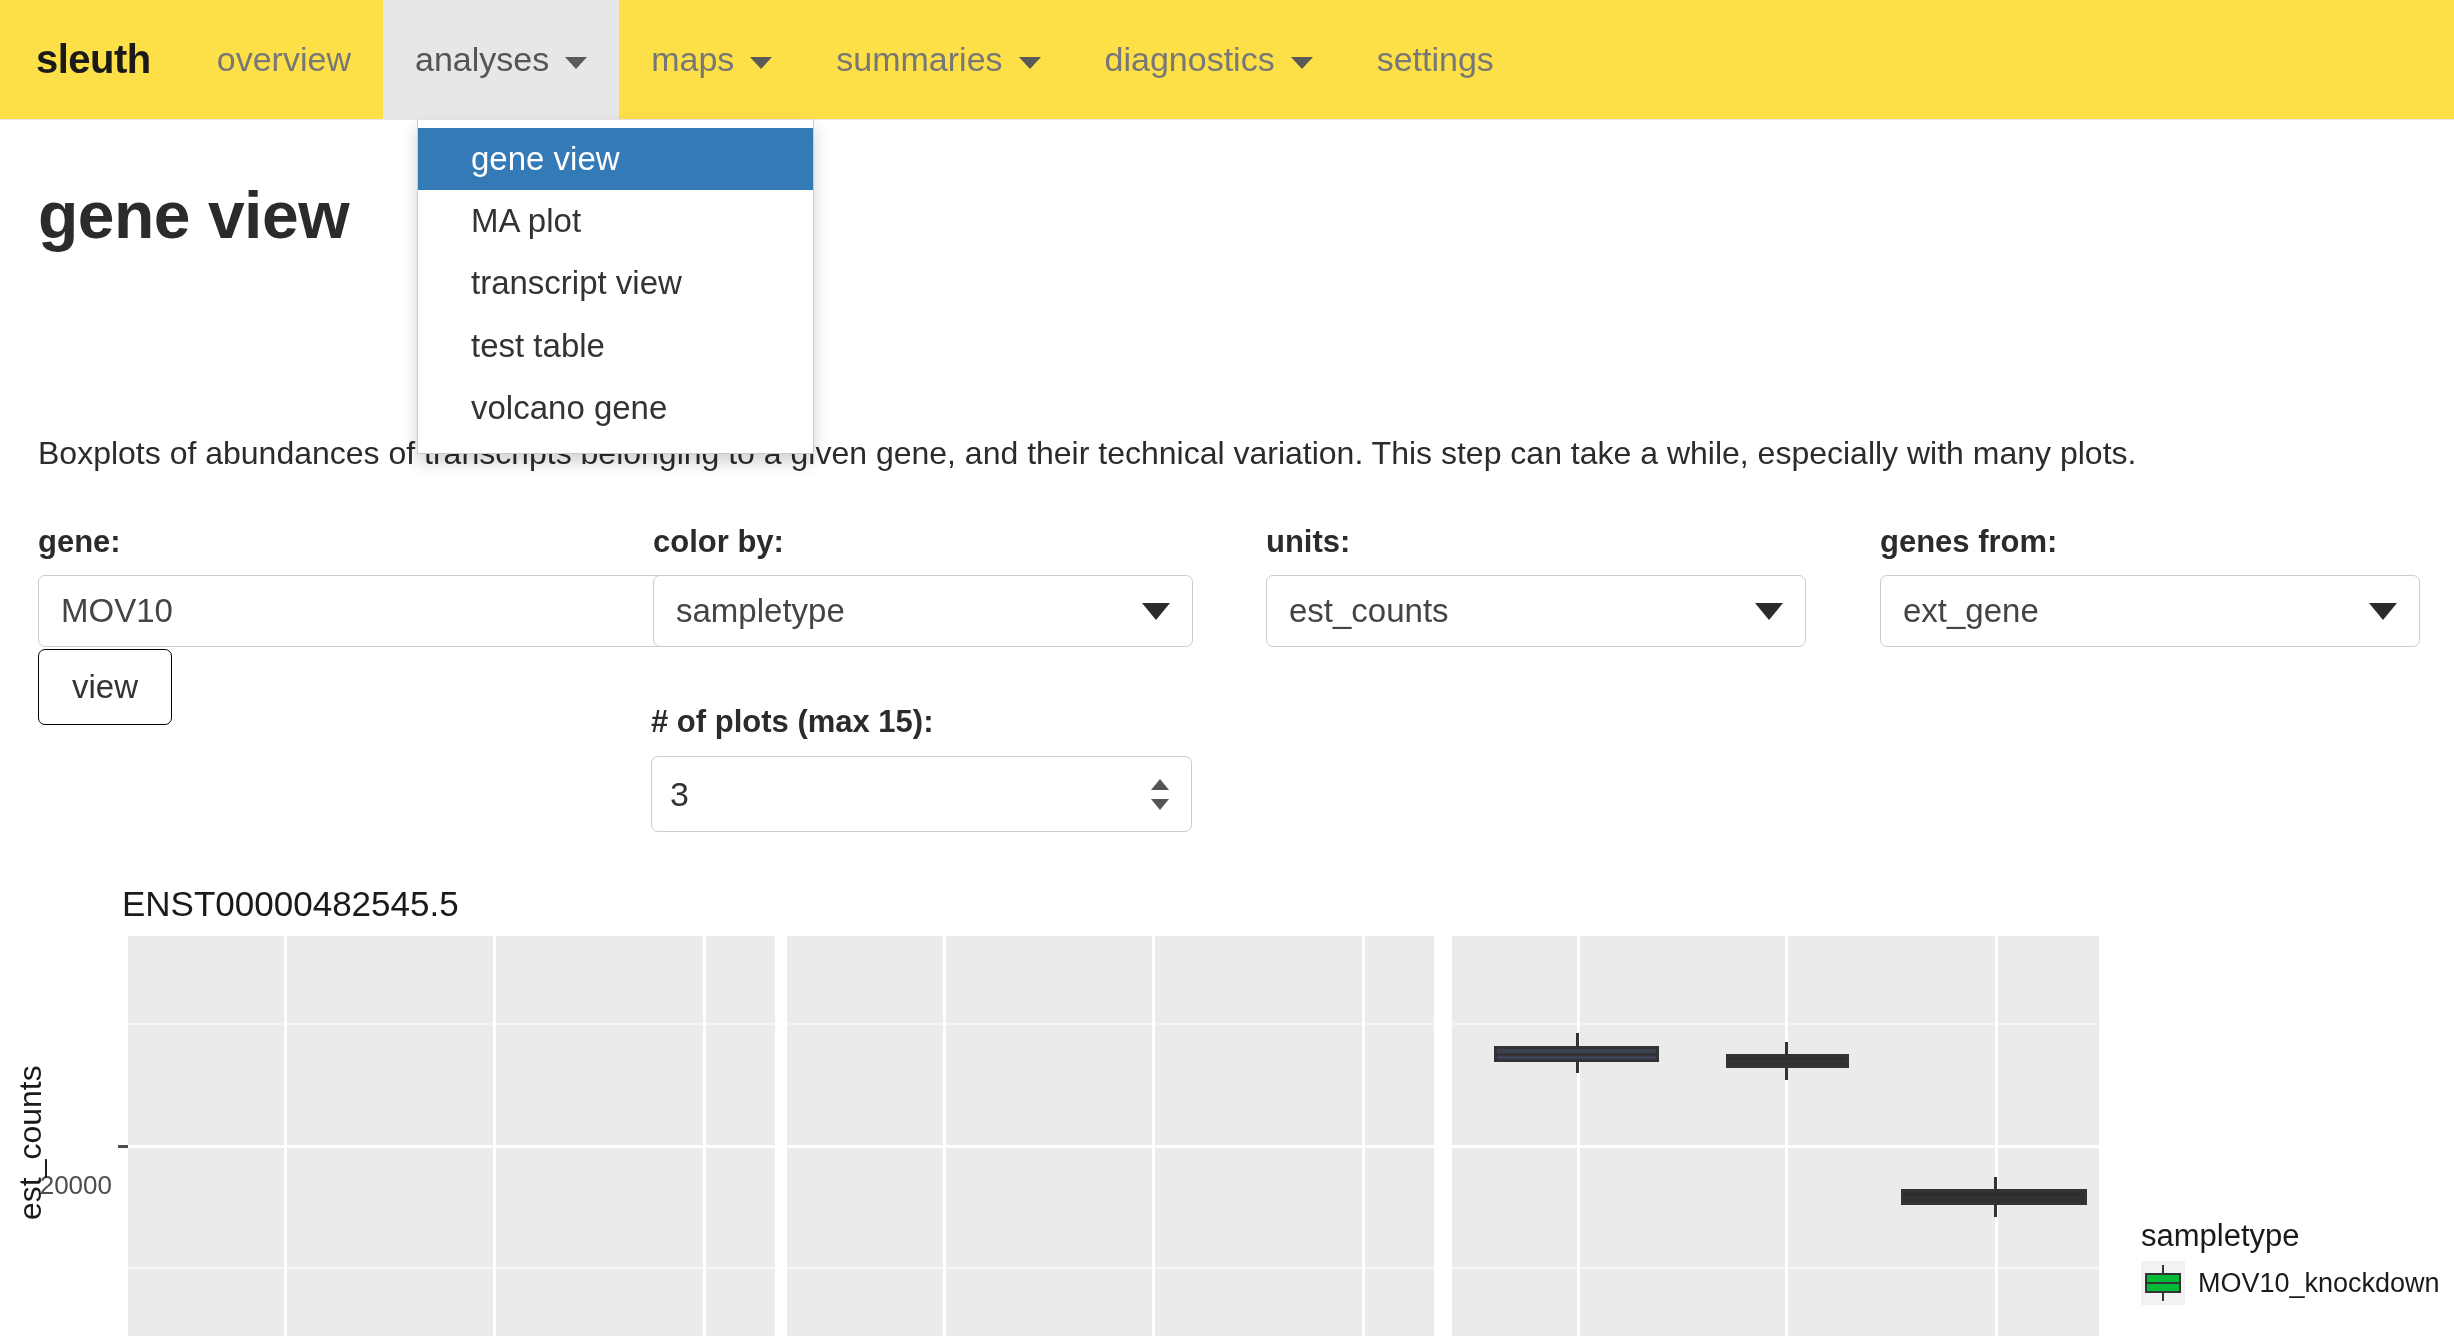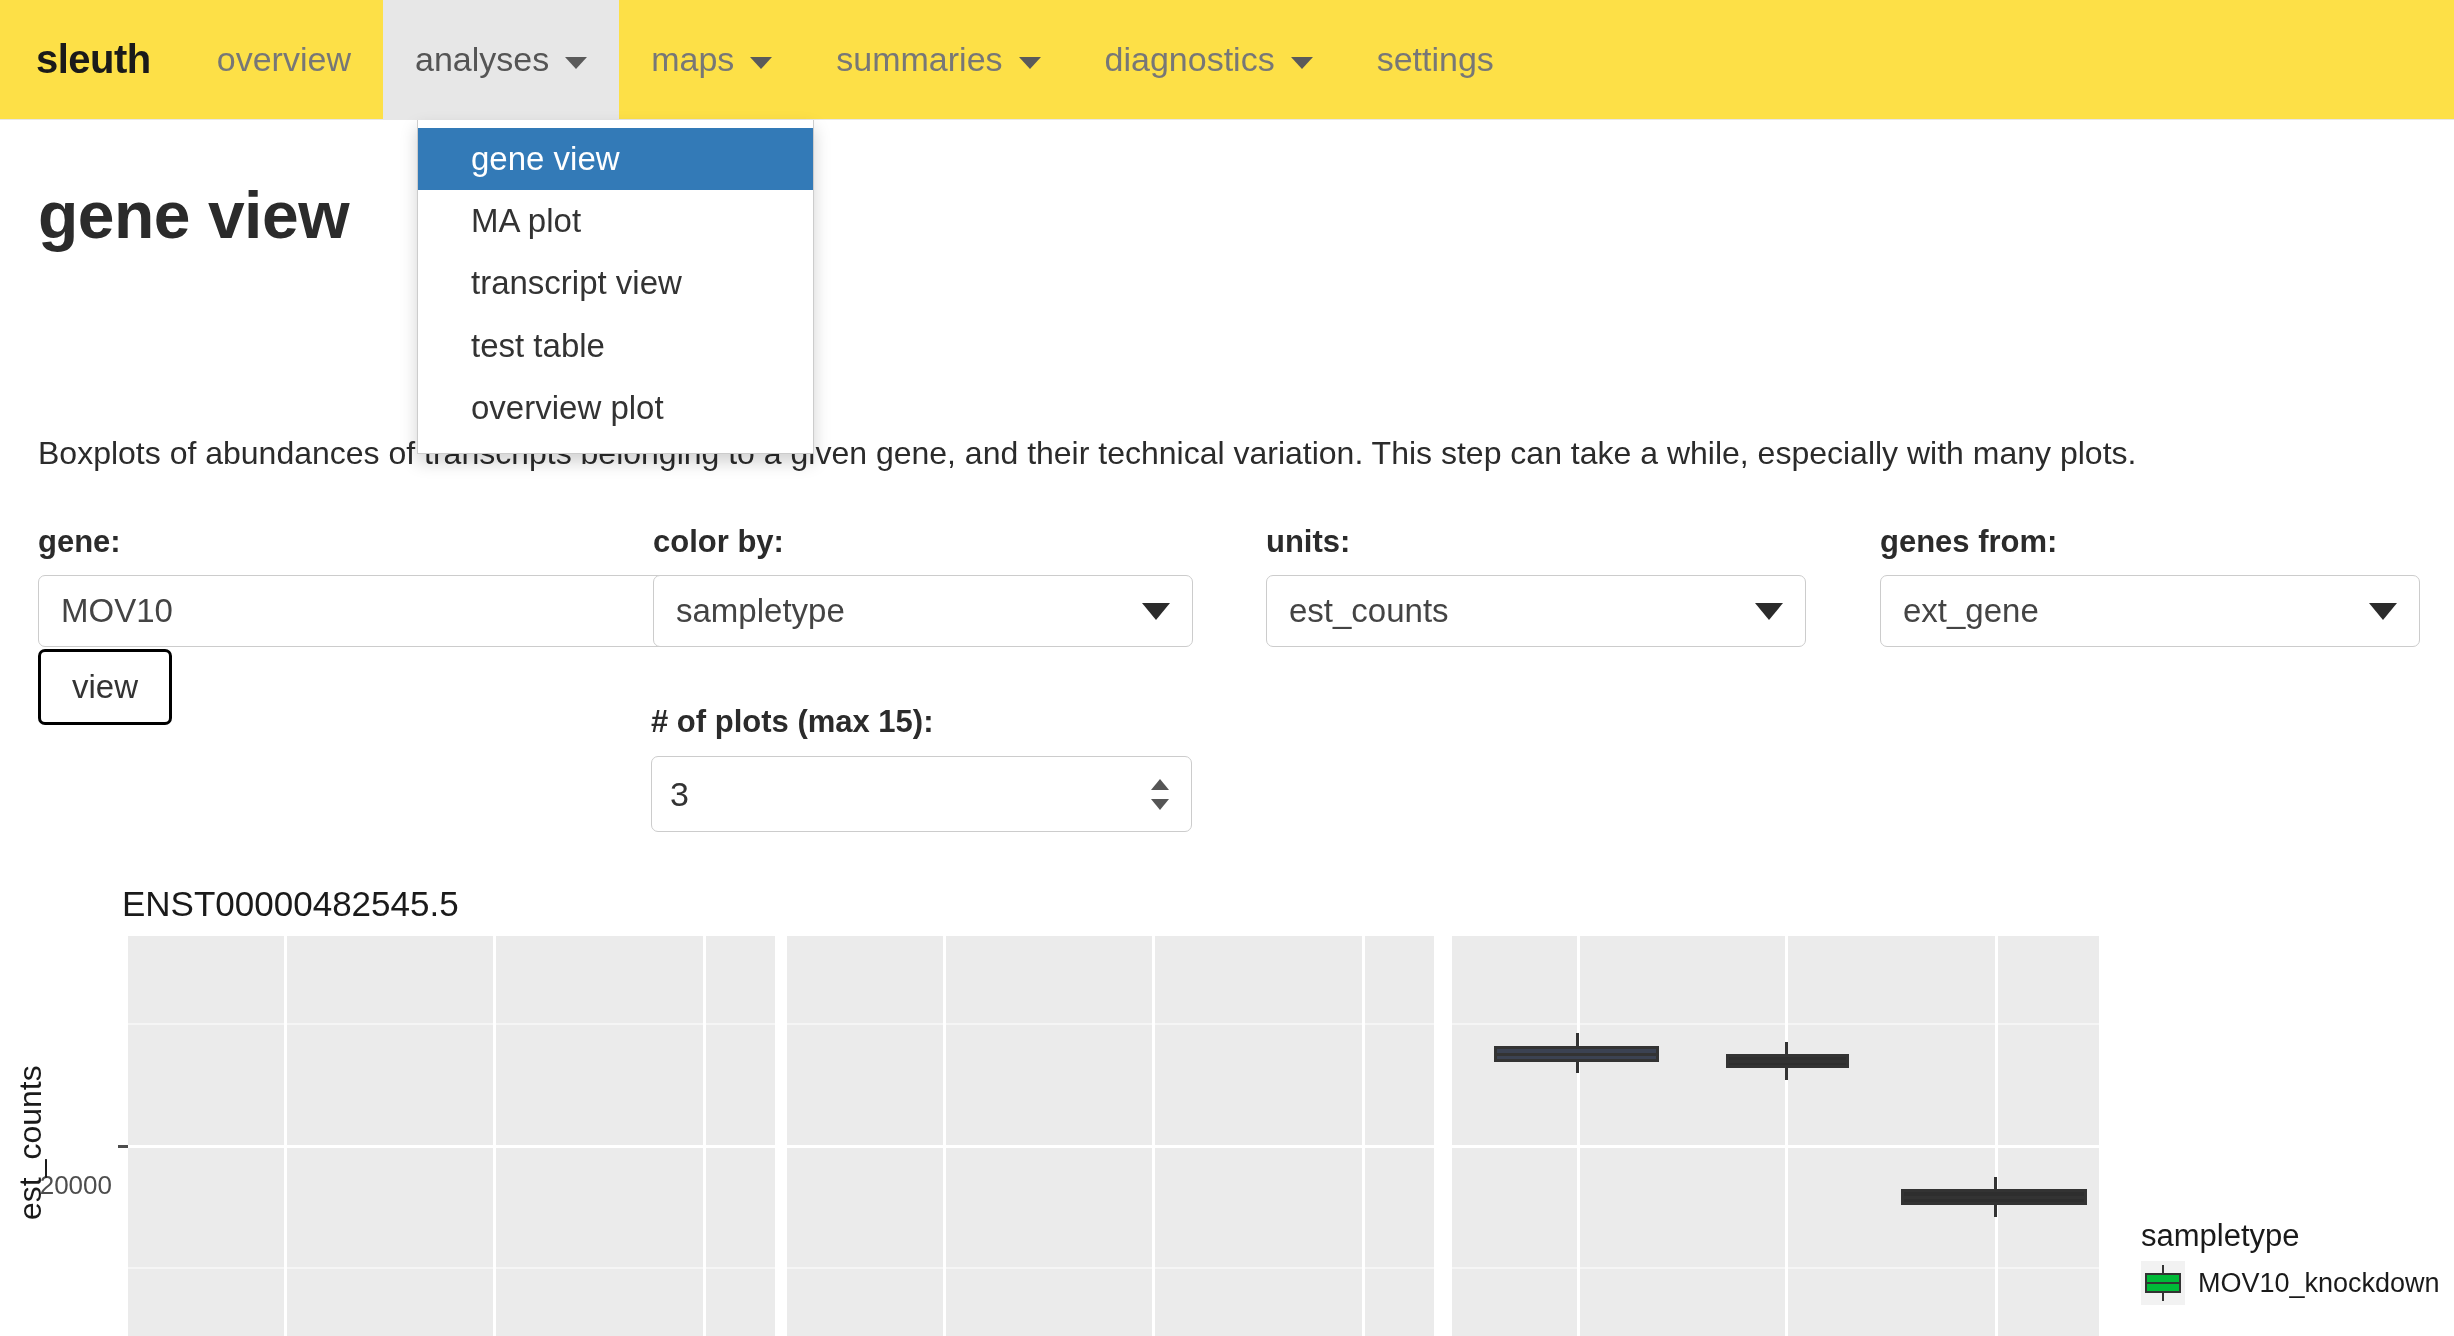--- a/index.html
+++ b/index.html
@@ -108,21 +108,21 @@
     border-right: 14px solid transparent;
     border-top: 17px solid #2b2b2b;
     flex: 0 0 auto;
   }
 
   .btn-view {
     position: absolute;
     left: 38px; top: 529px;
     width: 134px; height: 76px;
     background: #ffffff;
-    border: 3px solid #000000;
+    border: 1px solid #000000;
     border-radius: 7px;
     font-size: 33px; color: #333333;
     display: flex; align-items: center; justify-content: center;
     cursor: pointer;
   }
 
   .spinner {
     position: absolute;
     left: 651px; top: 636px;
     width: 541px; height: 76px;
@@ -388,14 +388,14 @@
       <span class="down"></span>
     </span>
   </div>
 </div>
 
 <div class="dropdown-menu">
   <div class="dropdown-item selected">gene view</div>
   <div class="dropdown-item">MA plot</div>
   <div class="dropdown-item">transcript view</div>
   <div class="dropdown-item">test table</div>
-  <div class="dropdown-item">overview plot</div>
+  <div class="dropdown-item">volcano gene</div>
 </div>
 
 </body></html>

